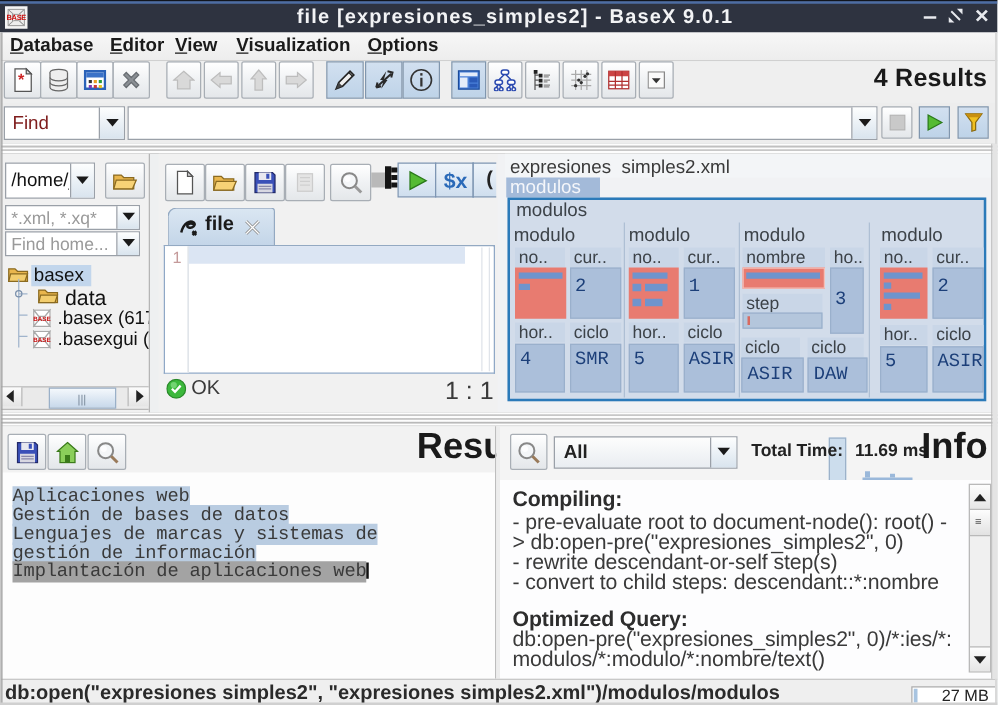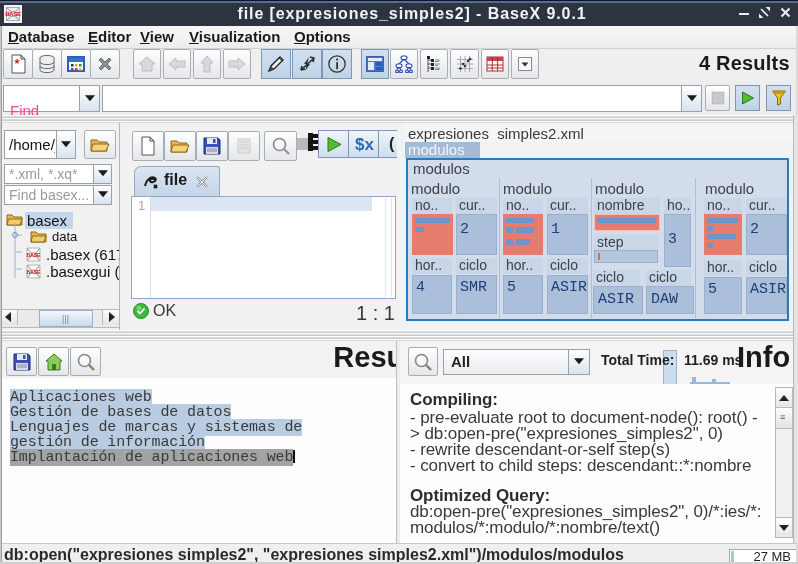--- a/index.html
+++ b/index.html
@@ -191,21 +191,21 @@
 <div class="tb" style="left:511px;top:49px;width:26px;height:28px;">
     <svg width="14" height="14" viewBox="0 0 14 14">
       <rect x="0.5" y="0.5" width="13" height="13" fill="#fafafa" stroke="#888"></rect>
       <path d="M3.5 5.5 L10.5 5.5 L7 9.5 Z" fill="#333"></path>
     </svg>
   </div>
 <div class="abs" style="left:699px;top:52px;width:96px;height:20px;font-size:20px;letter-spacing:0.2px;font-weight:bold;color:#1a1a1a;">4 Results</div>
 
 <div class="abs" style="left:0;top:82px;width:798px;height:33px;background:#ededed;"></div>
 <div class="combo" style="left:3px;top:85px;width:95px;height:25px;">
-  <div style="position:absolute;left:6px;top:16px;font-size:15px;color:#ec4899;">Find</div>
+  <div style="position:absolute;left:6px;top:4px;font-size:15px;color:#7f1d1d;">Find</div>
   <div class="arr"></div>
 </div>
 <div class="combo" style="left:102px;top:85px;width:598px;height:25px;">
   <div class="arr"></div>
 </div>
 <div class="tb" style="left:705px;top:85px;width:23px;height:24px;">
     <svg width="13" height="13" viewBox="0 0 13 13">
       <rect x="0.5" y="0.5" width="12" height="12" fill="#c9c9c9" stroke="#b2b2b2"></rect>
     </svg>
   </div>
@@ -232,38 +232,38 @@
       <svg width="20" height="16" viewBox="0 0 20 16">
         <path d="M1 3 L7 3 L9 5 L17 5 L17 14 L1 14 Z" fill="#e9b64d" stroke="#8a6a20"></path>
         <path d="M3 7 L19 7 L16 14 L1 14 Z" fill="#f7d276" stroke="#8a6a20"></path>
       </svg>
     </div>
   <div class="combo" style="left:4px;top:41px;width:106px;height:18px;">
     <div style="position:absolute;left:4px;top:1px;font-size:14px;color:#9a9a9a;">*.xml, *.xq*</div>
     <div class="arr" style="width:17px;"></div>
   </div>
   <div class="combo" style="left:4px;top:62px;width:106px;height:18px;">
-    <div style="position:absolute;left:4px;top:1px;font-size:14px;color:#9a9a9a;">Find basex...</div>
+    <div style="position:absolute;left:4px;top:1px;font-size:14px;color:#9a9a9a;">Find home...</div>
     <div class="arr" style="width:17px;"></div>
   </div>
 
   <svg class="abs" style="left:6px;top:90px;" width="17" height="13" viewBox="0 0 17 13">
       <path d="M1 2 L6 2 L8 4 L16 4 L16 12 L1 12 Z" fill="#e9b64d" stroke="#8a6a20"></path>
       <path d="M2.5 6 L16 6 L14 12 L1 12 Z" fill="#f2cd6e" stroke="#8a6a20"></path>
     </svg>
   <div class="abs" style="left:25px;top:89px;width:46px;height:17px;background:#c2d6ec;font-size:15px;color:#111;padding-left:2px;">basex</div>
   <svg class="abs" style="left:5px;top:100px;width:30px;height:65px;" viewBox="0 0 30 65">
       <path d="M10 0 L10 55 M10 12 L17 12 M10 29 L17 29 M10 46 L17 46" stroke="#a0b4cc" fill="none"></path>
       <circle cx="10" cy="12" r="2.5" fill="none" stroke="#7a90ac"></circle>
     </svg>
   <svg class="abs" style="left:30px;top:107px;" width="17" height="13" viewBox="0 0 17 13">
       <path d="M1 2 L6 2 L8 4 L16 4 L16 12 L1 12 Z" fill="#e9b64d" stroke="#8a6a20"></path>
       <path d="M2.5 6 L16 6 L14 12 L1 12 Z" fill="#f2cd6e" stroke="#8a6a20"></path>
     </svg>
-  <div class="abs" style="left:52px;top:106px;font-size:13px;color:#111;">data</div>
+  <div class="abs" style="left:52px;top:106px;font-size:17px;color:#111;">data</div>
   <svg class="abs" style="left:26px;top:124px;" width="15" height="15" viewBox="0 0 15 15">
       <rect width="15" height="15" fill="#fff"></rect>
       <path d="M1 1 L14 1 L10 6 L5 6 Z M1 1 L5 6 L5 9 L1 14 Z M14 1 L10 6 L10 9 L14 14 Z M1 14 L5 9 L10 9 L14 14 Z" fill="none" stroke="#aaa"></path>
       <text x="7.5" y="9.5" font-size="5" font-weight="bold" fill="#c11" text-anchor="middle">BASE</text>
     </svg>
   <div class="abs" style="left:46px;top:123px;font-size:15px;color:#111;white-space:nowrap;">.basex (617</div>
   <svg class="abs" style="left:26px;top:141px;" width="15" height="15" viewBox="0 0 15 15">
       <rect width="15" height="15" fill="#fff"></rect>
       <path d="M1 1 L14 1 L10 6 L5 6 Z M1 1 L5 6 L5 9 L1 14 Z M14 1 L10 6 L10 9 L14 14 Z M1 14 L5 9 L10 9 L14 14 Z" fill="none" stroke="#aaa"></path>
       <text x="7.5" y="9.5" font-size="5" font-weight="bold" fill="#c11" text-anchor="middle">BASE</text>

